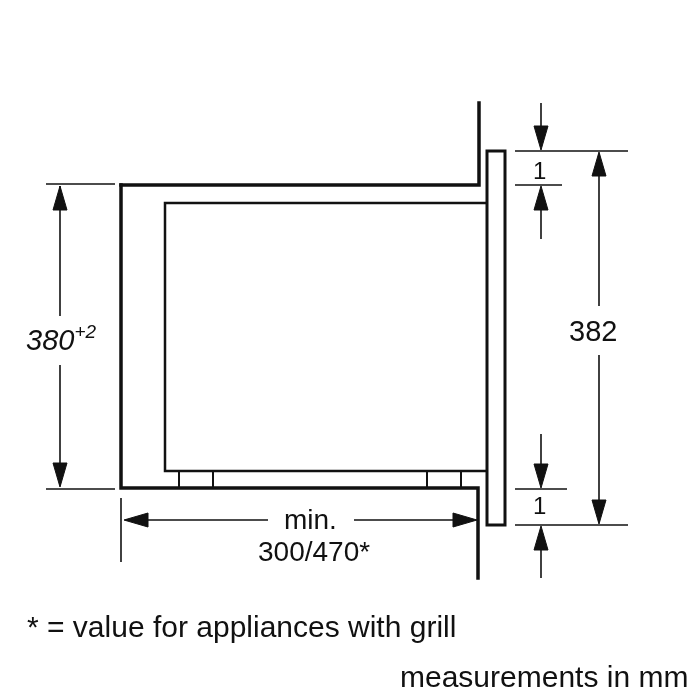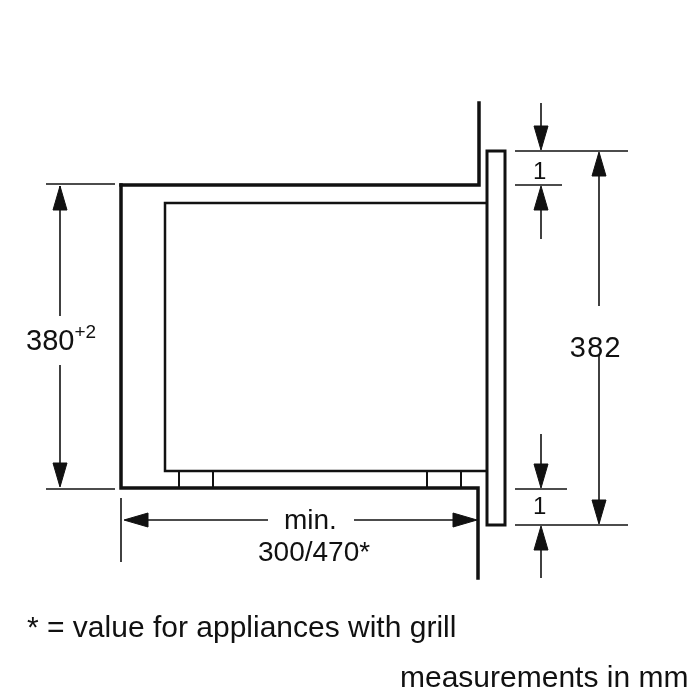--- a/index.html
+++ b/index.html
@@ -1,21 +1,21 @@
 <!DOCTYPE html>
 <html><head>
   <meta charset="utf-8">
   <style>
     html, body { margin: 0; padding: 0; background: #ffffff; }
     body { width: 700px; height: 700px; overflow: hidden; position: relative; font-family: "Liberation Sans", sans-serif; color: #111; }
     #diagram { position: absolute; left: 0; top: 0; width: 700px; height: 700px; }
     .lbl { position: absolute; font-family: "Liberation Sans", sans-serif; color: #111; white-space: nowrap; line-height: 1; }
-    .dim-left { left: 26px; top: 326px; font-size: 29px; }
+    .dim-left { left: 26px; top: 326px; font-size: 29px; font-style: italic; }
     .dim-left sup { font-size: 19px; position: relative; top: -4px; vertical-align: top; }
-    .dim-right { left: 569px; top: 335px; font-size: 29px; font-family: Liberation Mono, monospace; }
+    .dim-right { left: 569px; top: 317px; font-size: 29px; }
     .dim-top-gap { left: 533px; top: 159px; font-size: 24px; }
     .dim-bot-gap { left: 533px; top: 494px; font-size: 24px; }
     .dim-width-1 { left: 284px; top: 506px; font-size: 28px; }
     .dim-width-2 { left: 258px; top: 538px; font-size: 28px; }
     .footnote { left: 27px; top: 612px; font-size: 30px; }
     .units { left: 372px; top: 662px; font-size: 30px; margin-left: 28px; }
   </style>
 </head>
 <body>
 

